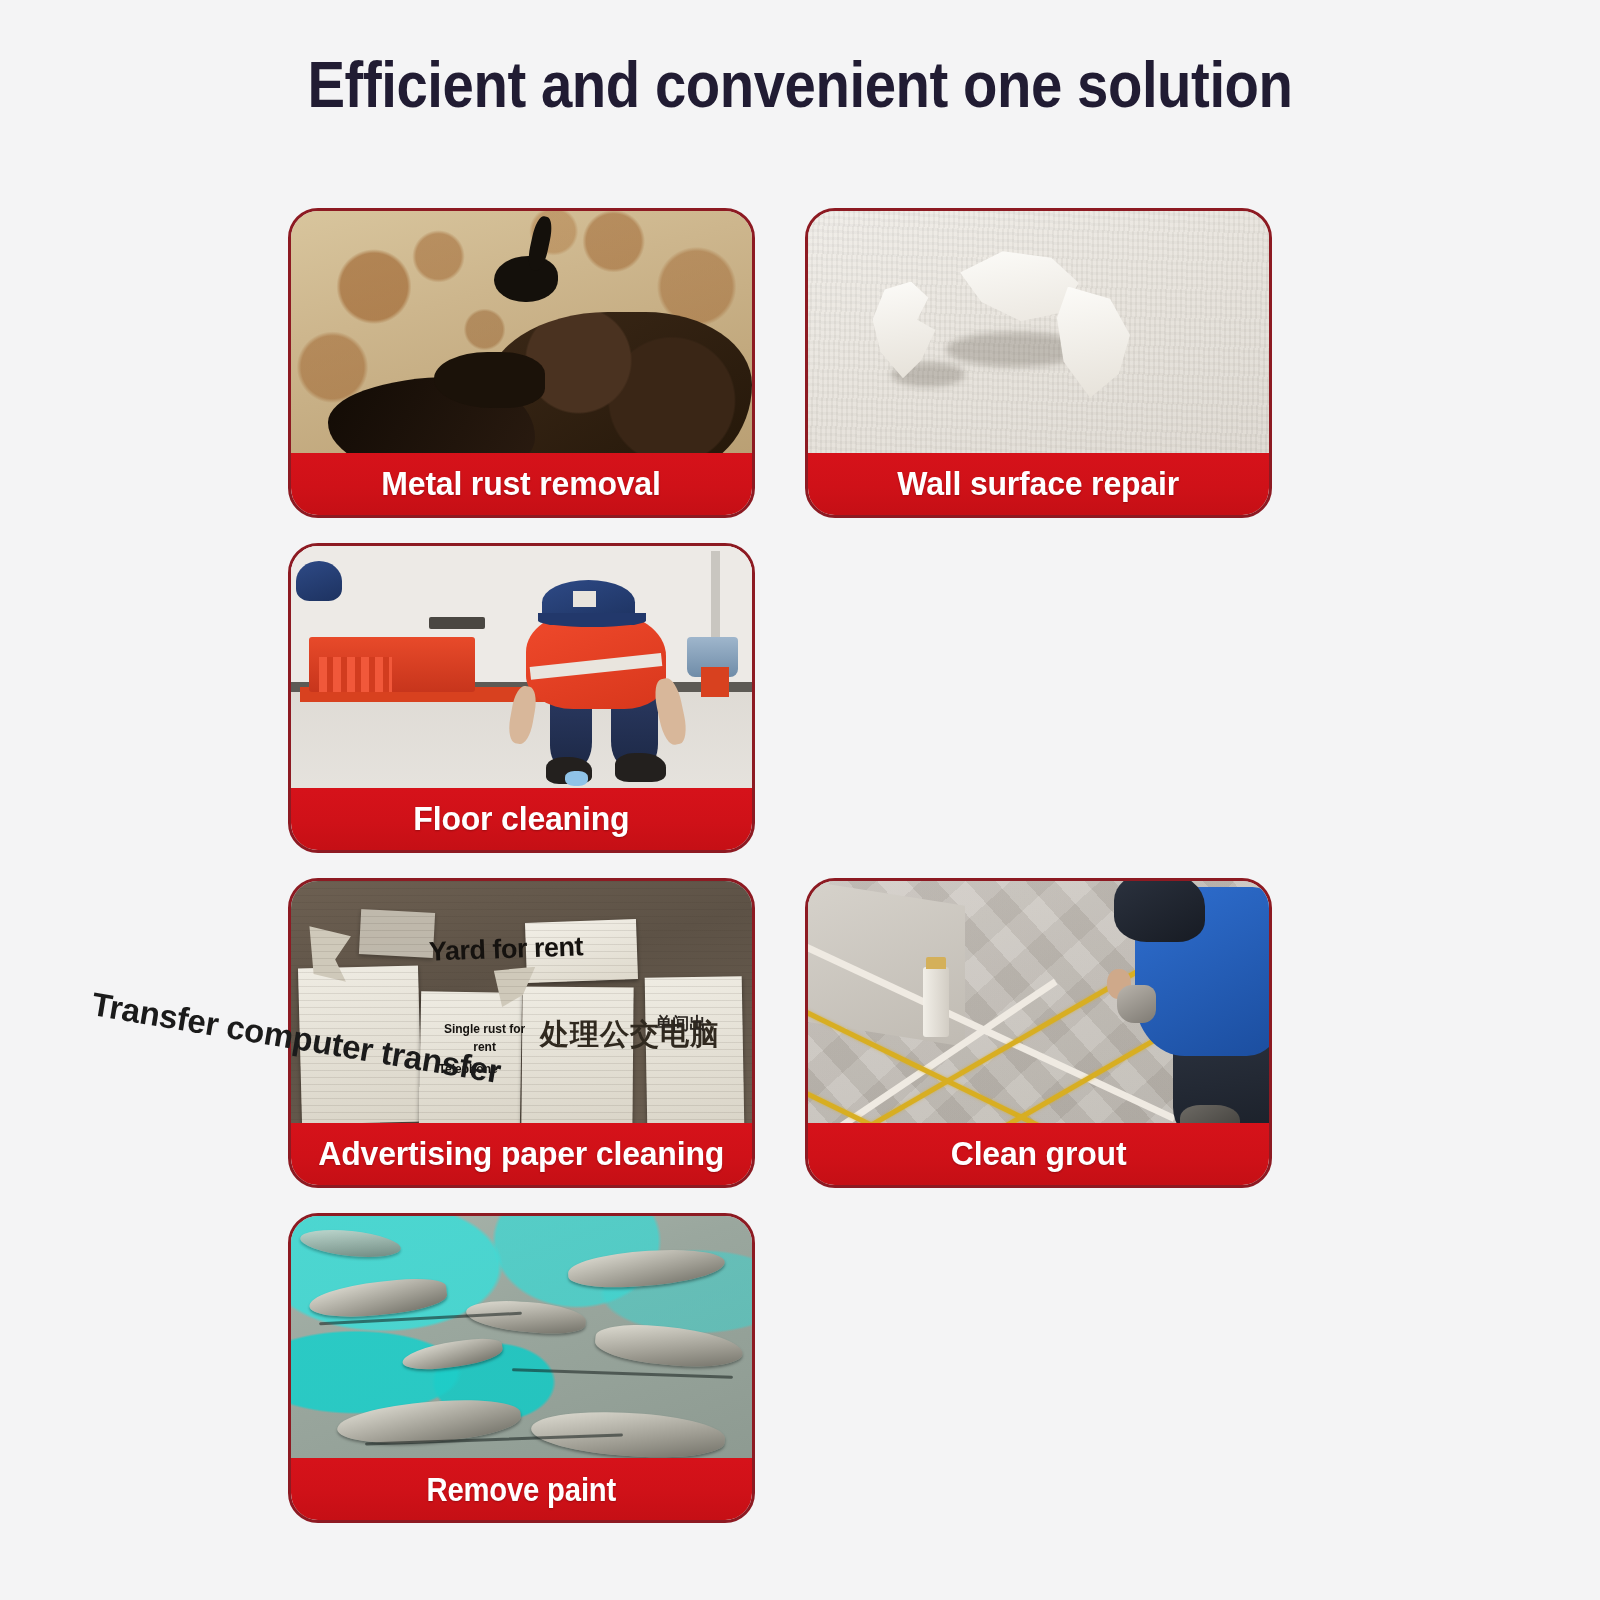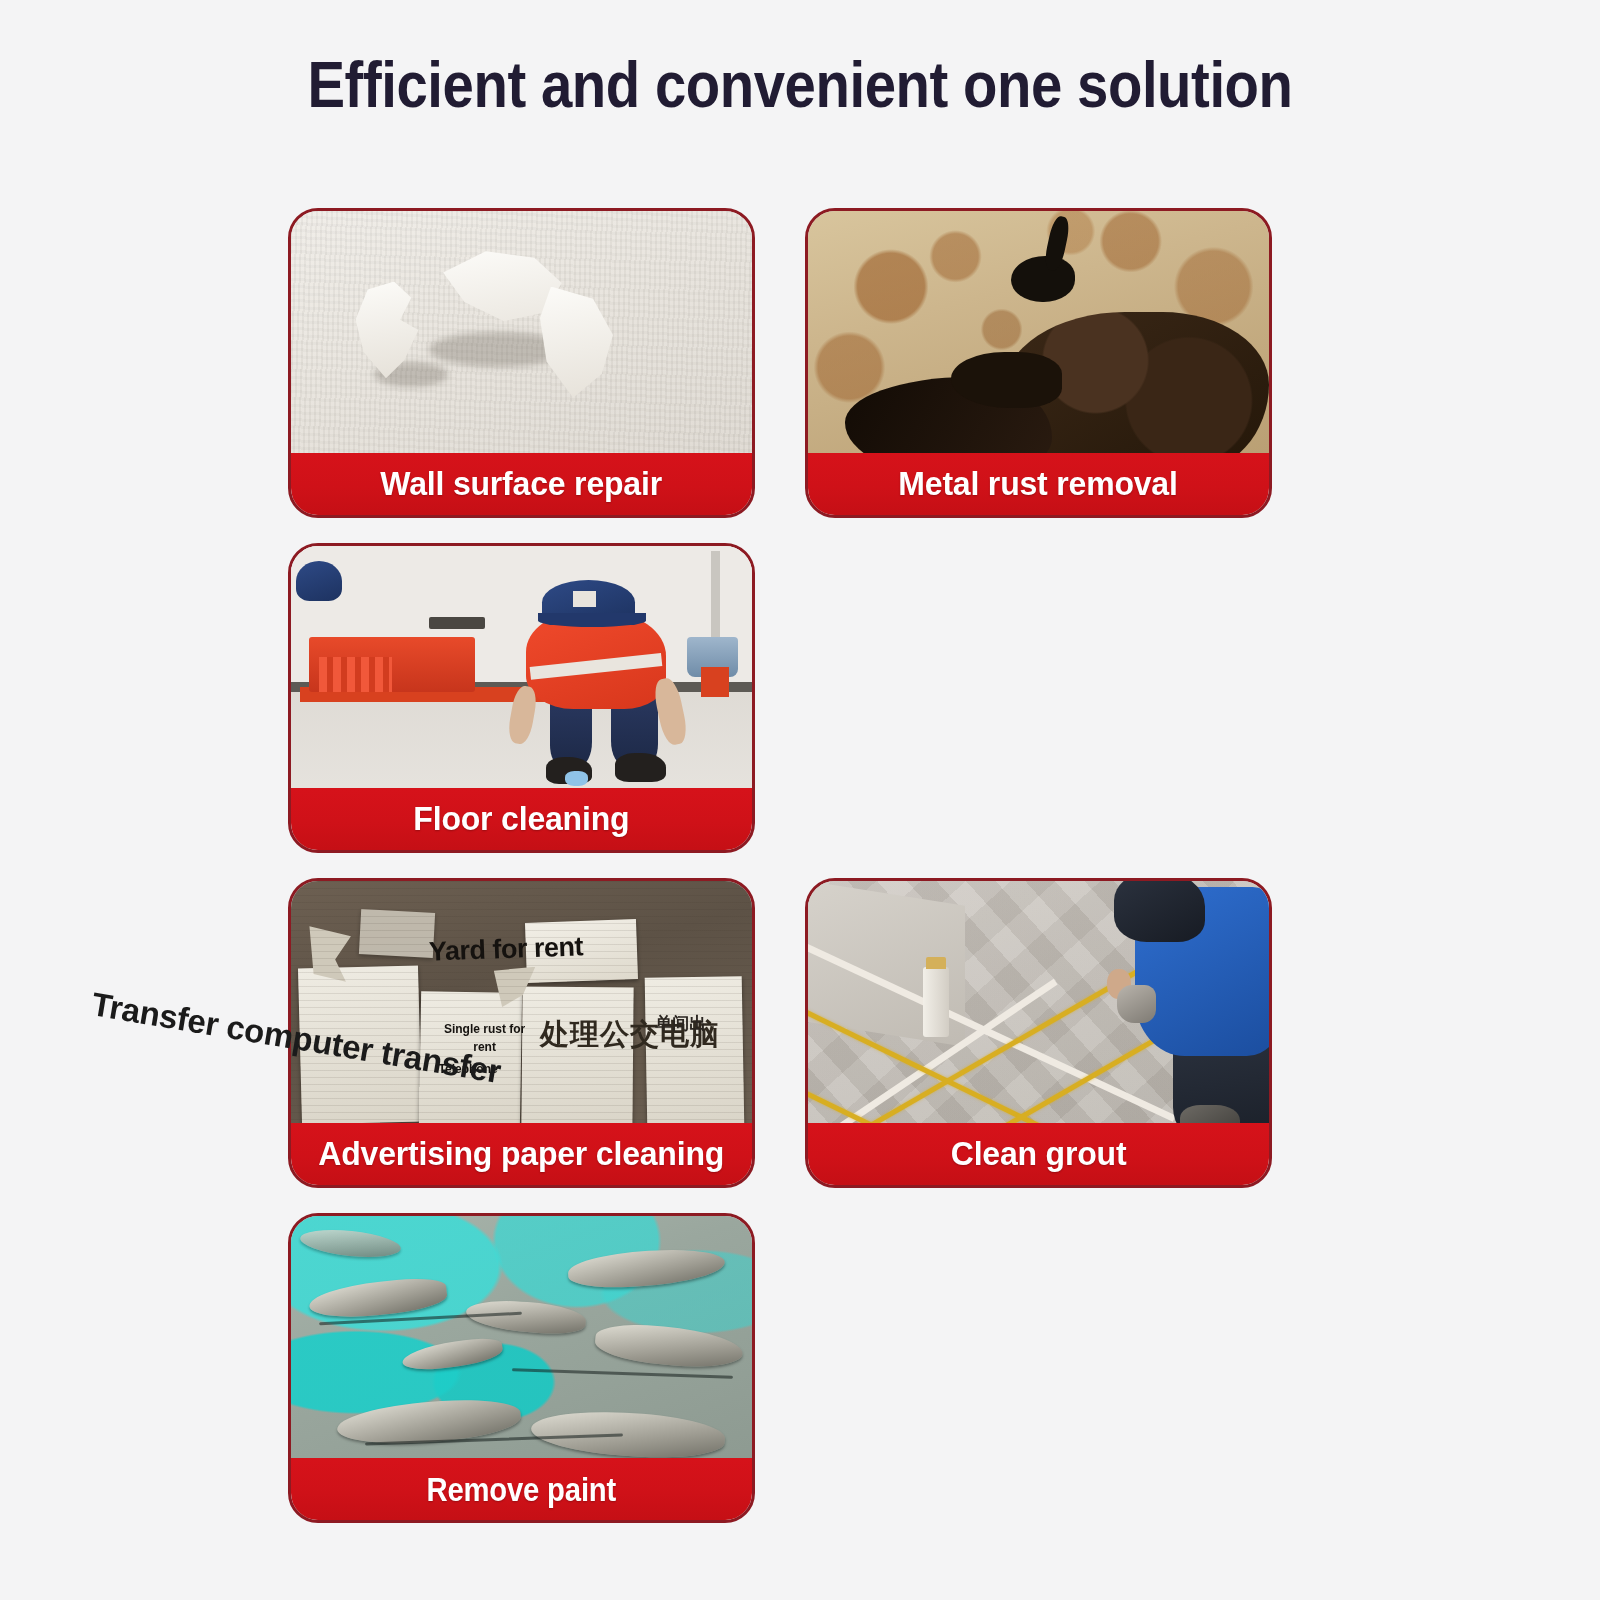--- a/index.html
+++ b/index.html
@@ -293,45 +293,45 @@
 <div id="page">
 
   <div class="page-title">Efficient and convenient one solution</div>
 
   <div class="grid">
 
     <div class="row">
 
       <div class="card">
         <div class="photo">
+          <div class="ph rust">
+            <div class="blob b1"></div>
+              <div class="blob b2"></div>
+            <div class="blob b3"></div>
+              <div class="blob b4"></div>
+              <div class="blob b5"></div>
+          </div>
+        </div>
+        <div class="label">
+          <span>Metal rust removal</span>
+        </div>
+      </div>
+
+      <div class="card">
+        <div class="photo">
           <div class="ph wall">
             <div class="shadow s1"></div>
               <div class="shadow s2"></div>
             <div class="flake f1"></div>
               <div class="flake f2"></div>
               <div class="flake f3"></div>
           </div>
         </div>
         <div class="label">
           <span>Wall surface repair</span>
-        </div>
-      </div>
-
-      <div class="card">
-        <div class="photo">
-          <div class="ph rust">
-            <div class="blob b1"></div>
-              <div class="blob b2"></div>
-            <div class="blob b3"></div>
-              <div class="blob b4"></div>
-              <div class="blob b5"></div>
-          </div>
-        </div>
-        <div class="label">
-          <span>Metal rust removal</span>
         </div>
       </div>
 
     </div>
 
     <div class="row">
 
 
       <div class="card">
         <div class="photo">

